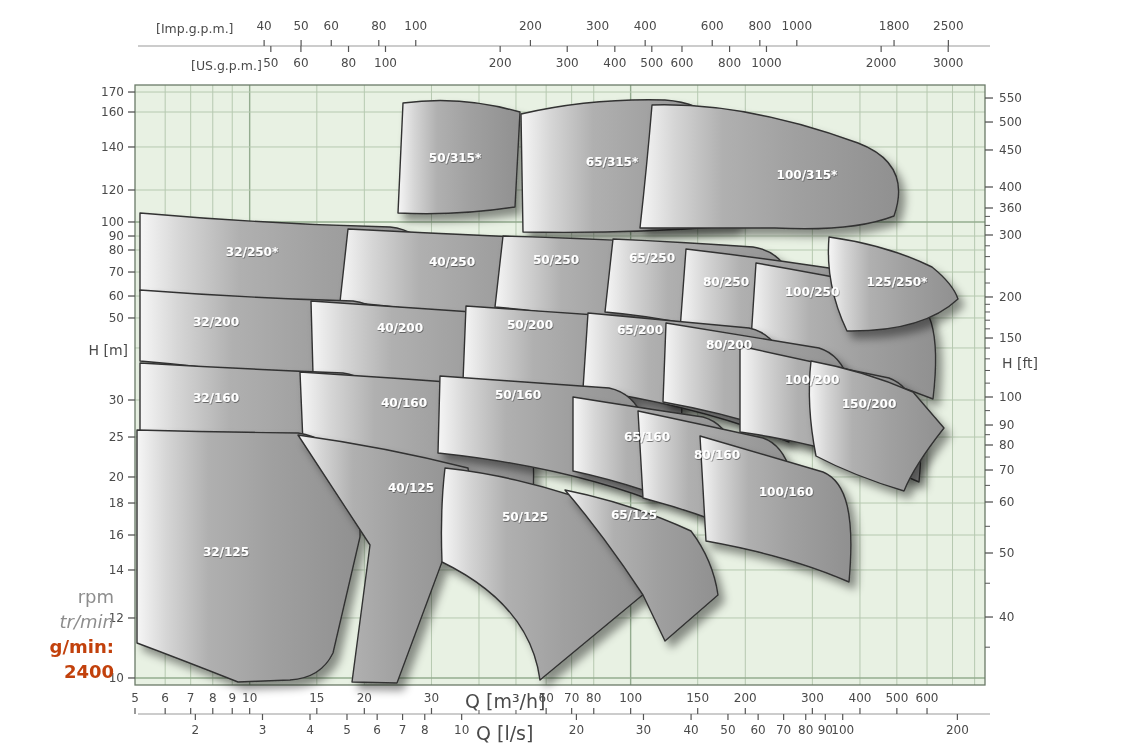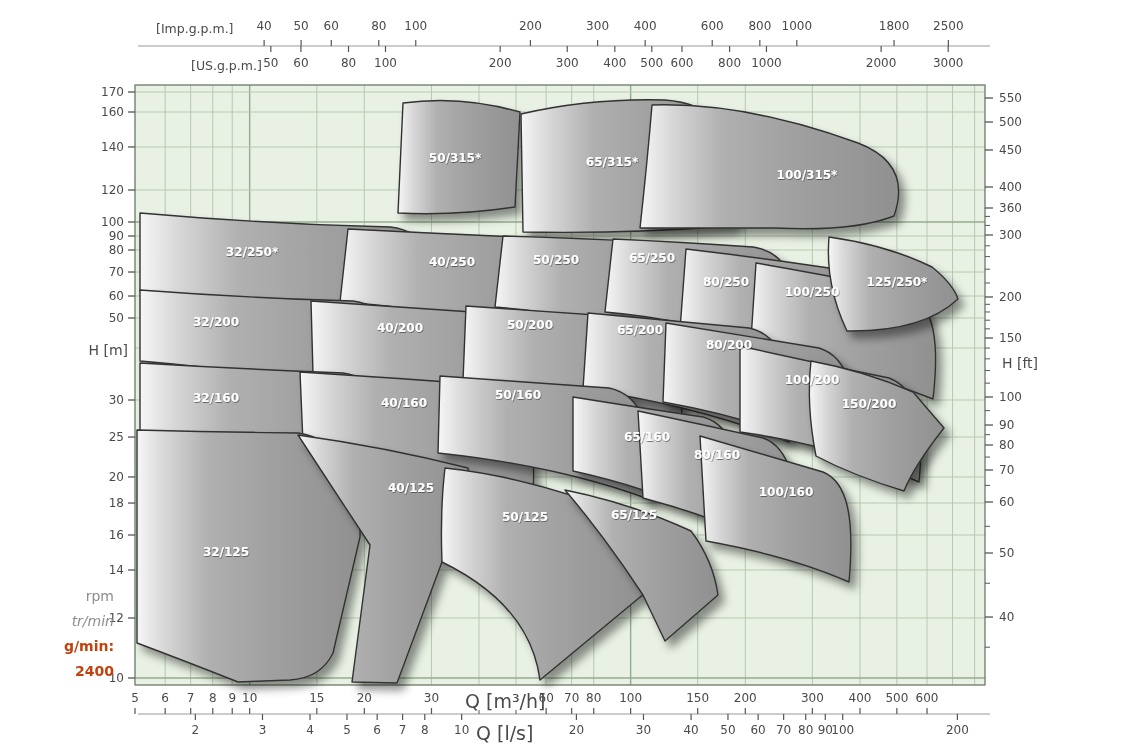--- a/index.html
+++ b/index.html
@@ -3,21 +3,21 @@
 <meta charset="utf-8">
 <style>
   html,body{margin:0;padding:0;background:#ffffff;}
   #stage{position:relative;width:1125px;height:754px;background:#fff;overflow:hidden;
          font-family:"DejaVu Sans",sans-serif;}
   #chart-svg{position:absolute;left:0;top:0;overflow:visible;}
   .flt{position:absolute;color:#4a4a4a;font-size:12.5px;white-space:nowrap;}
   .axtitle{font-size:14px;color:#4a4a4a;}
   .qtitle{font-size:19px;color:#4a4a4a;}
   #rpm-block{position:absolute;left:10px;top:584px;width:104px;text-align:right;
-             color:#8d8d8d;font-size:14px;line-height:25px;}
+             color:#8d8d8d;font-size:18px;line-height:25px;}
   #rpm-block .it{font-style:italic;}
   #rpm-block .bd{font-weight:bold;color:#c2410c;}
   .svgtick{font-family:"DejaVu Sans",sans-serif;}
 </style>
 </head>
 <body>
 
 <div id="stage">
   <svg id="chart-svg" width="1125" height="754" viewBox="0 0 1125 754">
     <defs>

